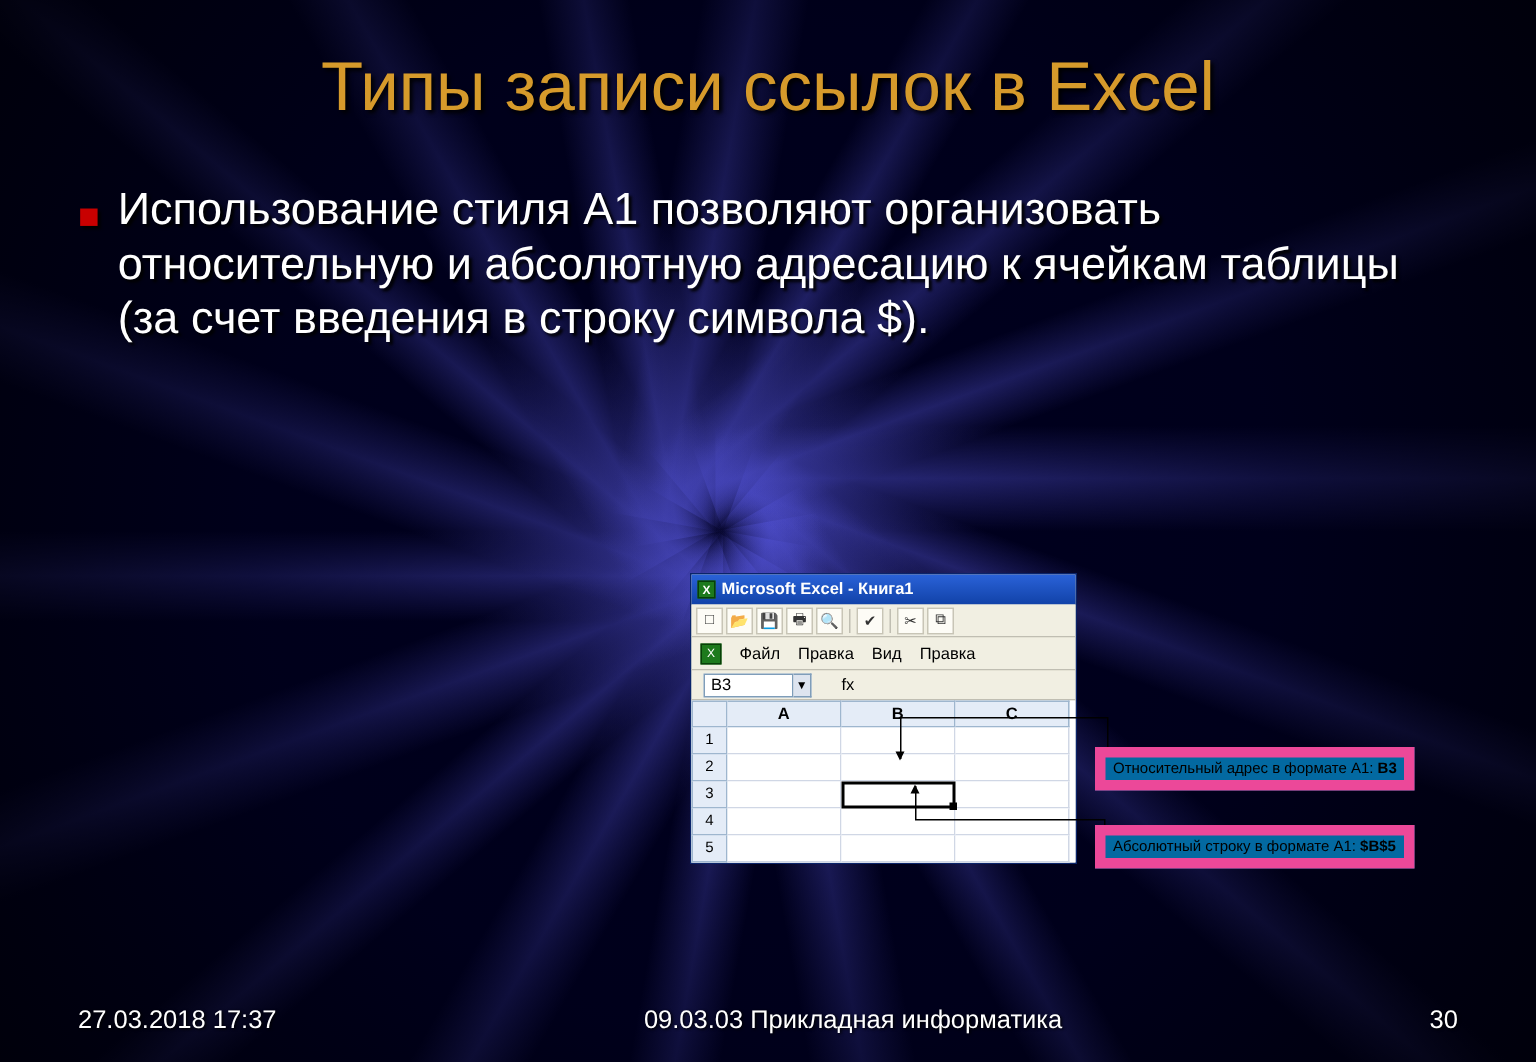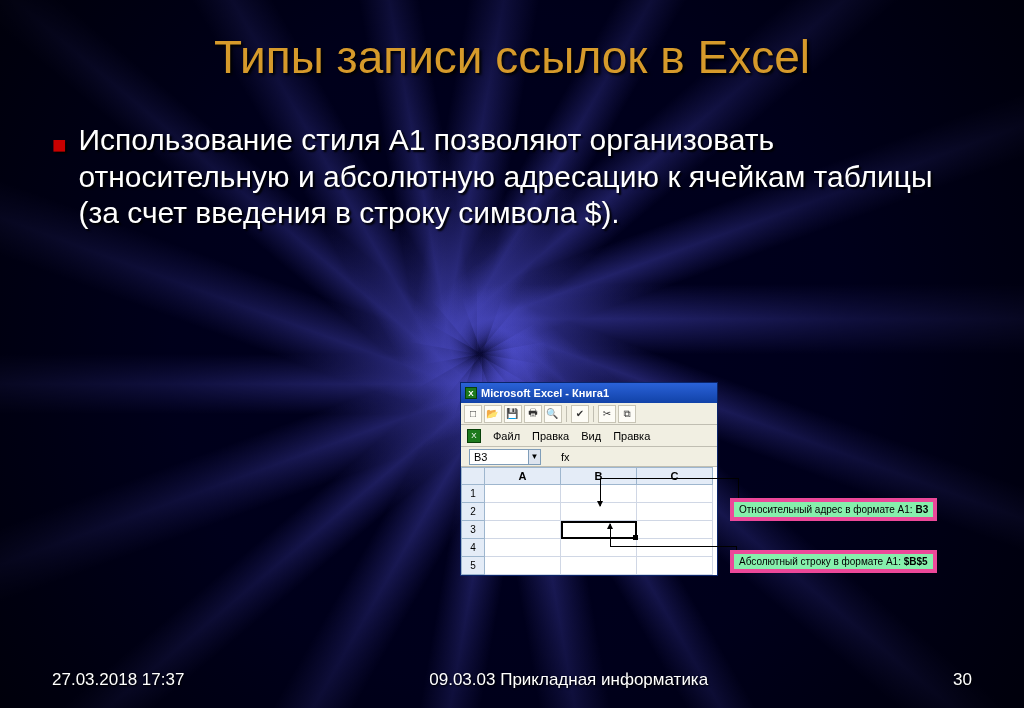--- a/index.html
+++ b/index.html
@@ -137,22 +137,22 @@
   .col-hdr { width:76px; height:18px; background:#e4ecf7; border:1px solid #9eb6ce; border-left:none; font-size:11px; font-weight:bold; color:#000; display:flex;align-items:center;justify-content:center;}
   .corner-hdr { width:24px; height:18px; background:#e4ecf7; border:1px solid #9eb6ce;}
   .cells { display:flex; flex-direction:column; }
   .data-row { display:flex; }
   .data-cell { width:76px; height:18px; border-right:1px solid #d0d7e5; border-bottom:1px solid #d0d7e5; background:#fff;}
   .selected-cell { border:2px solid #000 !important; position:relative; }
   .sel-handle { position:absolute; right:-3px; bottom:-3px; width:5px; height:5px; background:#000;}
 
   .callout {
     position:absolute;
-    background:#86efac;
-    border:4px solid #ec4899;
+    background:#0369a1;
+    border:7px solid #ec4899;
     font-size:10px;
     color:#000;
     padding:2px 5px;
     white-space:nowrap;
   }
   .callout .bold { font-weight:bold; }
   .co1 { left:270px; top:116px; }
   .co2 { left:270px; top:168px; }
 
   

